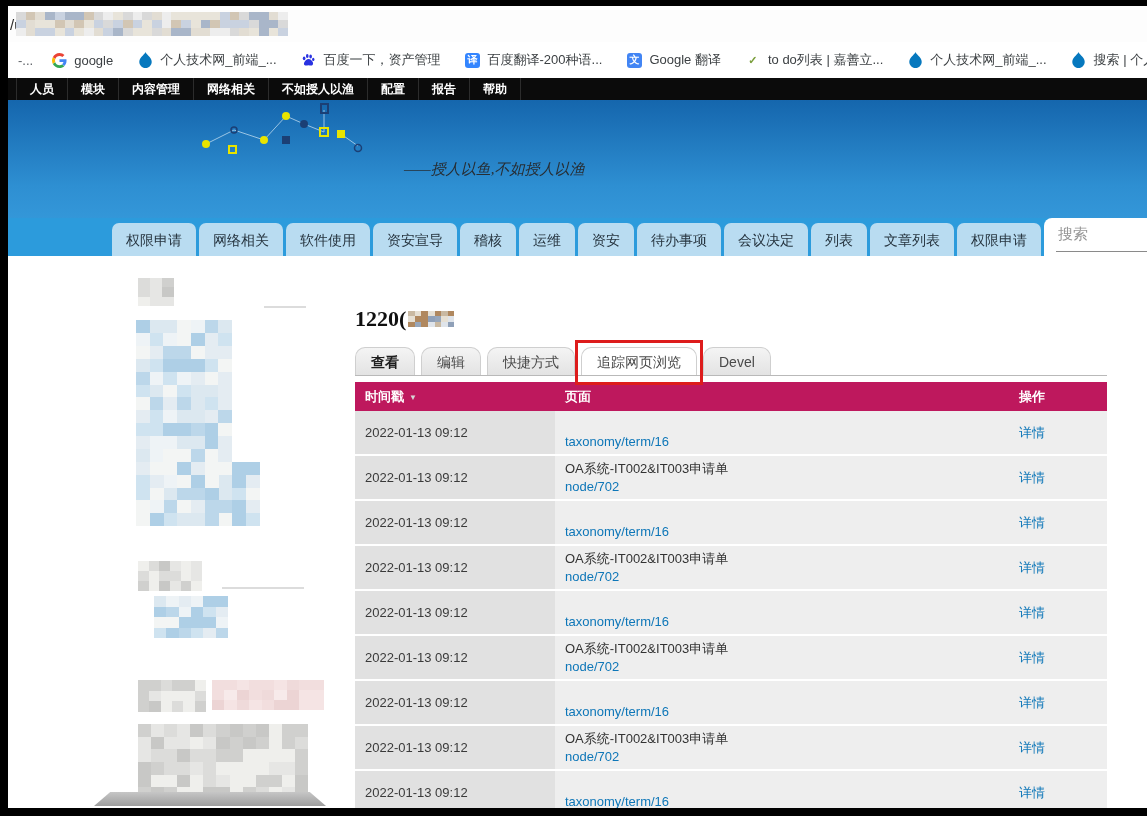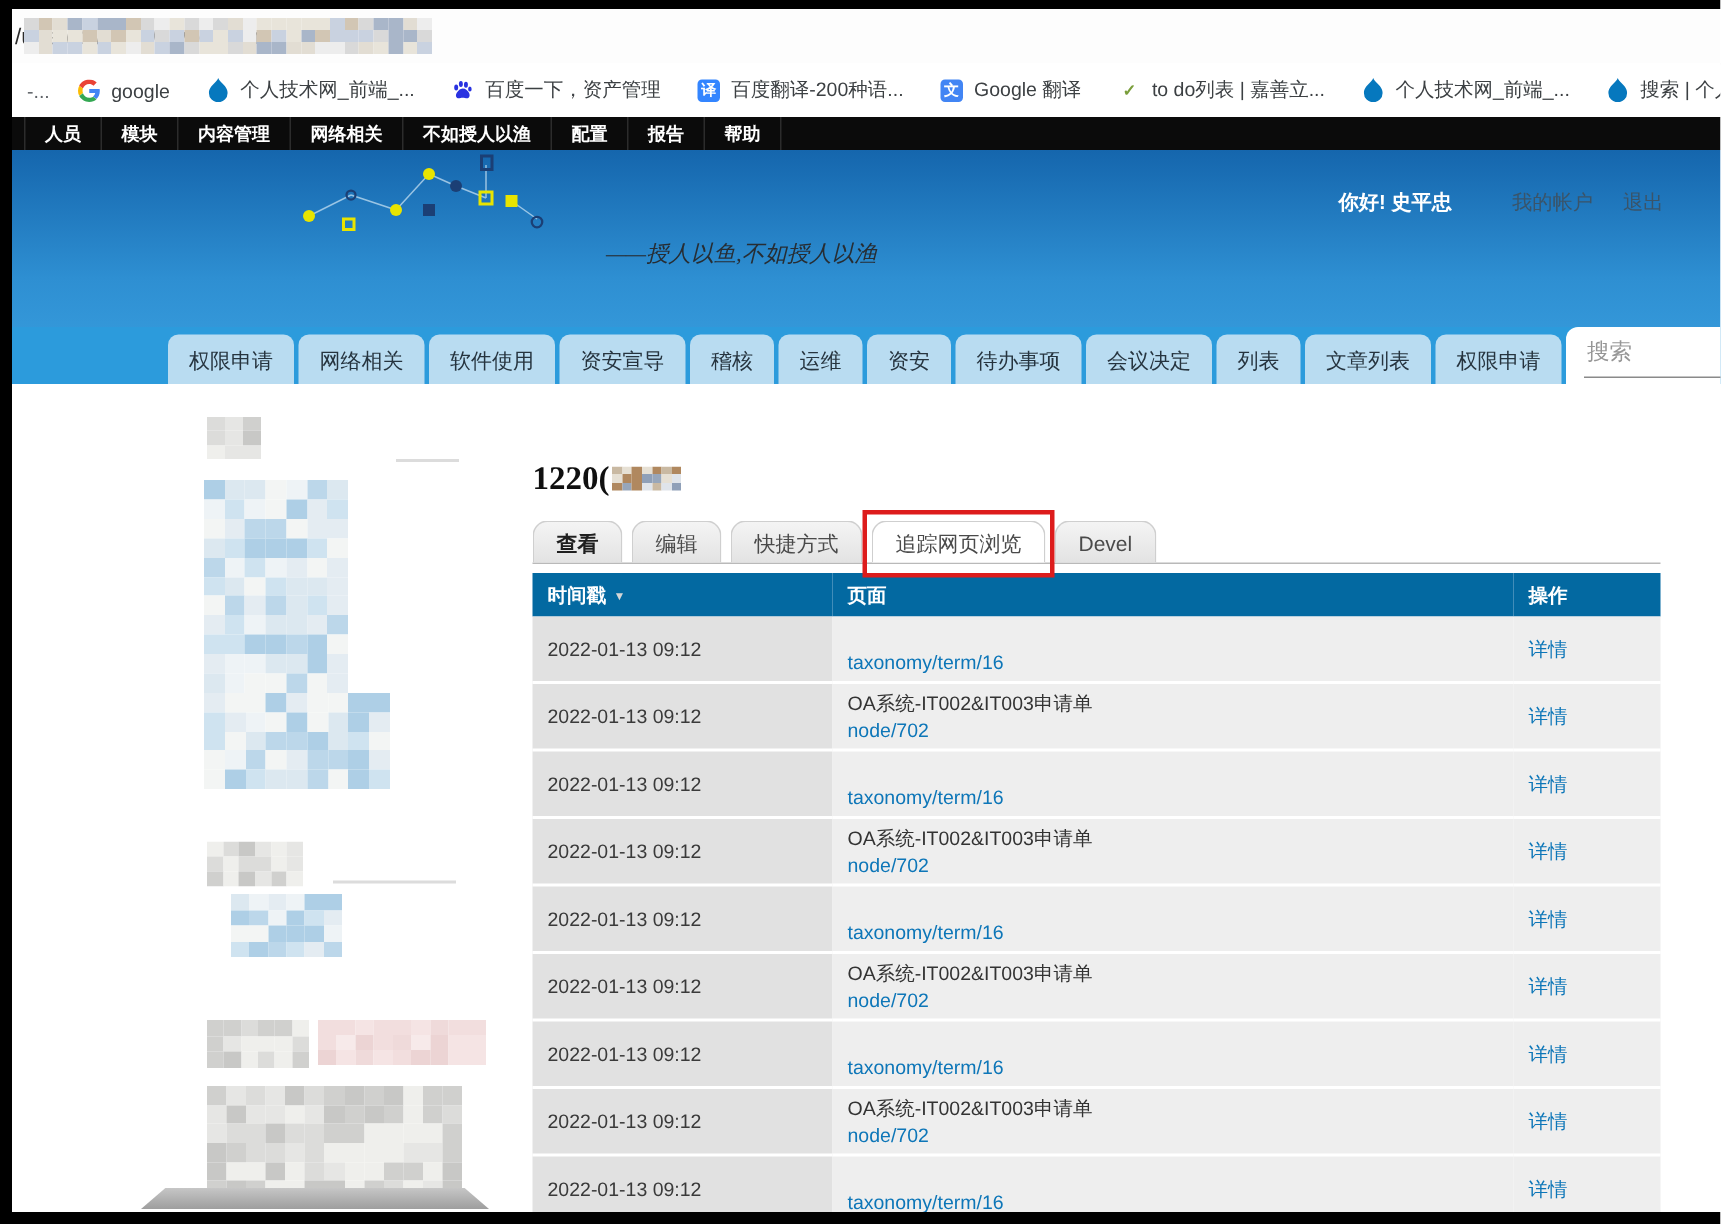--- a/index.html
+++ b/index.html
@@ -67,21 +67,21 @@
          display:flex;align-items:flex-end;}
   .ctab{position:relative;background:linear-gradient(#f4f4f4,#e3e3e3);border:1px solid #cfcfcf;border-bottom:none;
         border-radius:10px 10px 0 0;padding:7px 15px 6px;font-size:14px;color:#4a4a4a;margin-right:6px;
         line-height:1;cursor:pointer;white-space:nowrap;}
   .ctab.bold{font-weight:bold;color:#1f1f1f;}
   .ctab.active{background:#fff;}
   .annotation{position:absolute;left:-7px;right:-7px;top:-8px;bottom:-10px;
               border:3px solid #dd1c1c;pointer-events:none;z-index:10;}
   
   .ttable{position:absolute;left:347px;top:126px;width:752px;border-collapse:collapse;font-size:13px;}
-  .ttable th{background:#0369a1;color:#fff;text-align:left;font-weight:bold;height:29px;
+  .ttable th{background:#be185d;color:#fff;text-align:left;font-weight:bold;height:29px;
              padding:0 0 0 10px;font-size:13px;}
   .ttable th.sortable{cursor:pointer;}
   .sort-arrow{display:inline-block;margin-left:5px;font-size:8px;color:#d6d6d6;vertical-align:1px;}
   .ttable td{border-bottom:2px solid #fff;vertical-align:middle;padding:0 0 0 10px;height:43px;}
   .td-ts{background:#e1e1e1;color:#3a3a3a;width:190px;}
   .td-page{background:#eeeeee;width:444px;padding-top:4px;padding-bottom:4px;}
   .td-act{background:#eeeeee;width:88px;}
   .ptitle{min-height:18px;line-height:18px;color:#333;}
   .plink,.act-link{color:#0d76b8;cursor:pointer;line-height:18px;text-decoration:none;}
 </style>
@@ -281,25 +281,20 @@
     <circle cx="78" cy="38" r="4" fill="#e8e400"></circle>
     <circle cx="100" cy="14" r="4" fill="#e8e400"></circle>
     <rect x="96" y="34" width="8" height="8" fill="#1b3f75"></rect>
     <circle cx="118" cy="22" r="4" fill="#1b3f75"></circle>
     <rect x="134" y="26" width="8" height="8" fill="none" stroke="#e8e400" stroke-width="2"></rect>
     <rect x="135" y="2" width="7" height="9" fill="none" stroke="#1b3f75" stroke-width="2"></rect>
     <rect x="151" y="28" width="8" height="8" fill="#e8e400"></rect>
     <circle cx="172" cy="46" r="3.5" fill="none" stroke="#1b3f75" stroke-width="1.5"></circle>
   </svg>
   <div class="site-slogan">——授人以鱼,不如授人以渔</div>
-  <div class="header-right">
-    <span class="greet">你好! 史平忠</span>
-    <span class="hlink">我的帐户</span>
-    <span class="hlink">退出</span>
-  </div>
   <div class="nav-band">
     <span id="nav-tabs" style="display:flex;align-items:flex-start;">
         <span class="ntab">权限申请</span>
         <span class="ntab">网络相关</span>
         <span class="ntab">软件使用</span>
         <span class="ntab">资安宣导</span>
         <span class="ntab">稽核</span>
         <span class="ntab">运维</span>
         <span class="ntab">资安</span>
         <span class="ntab">待办事项</span>

